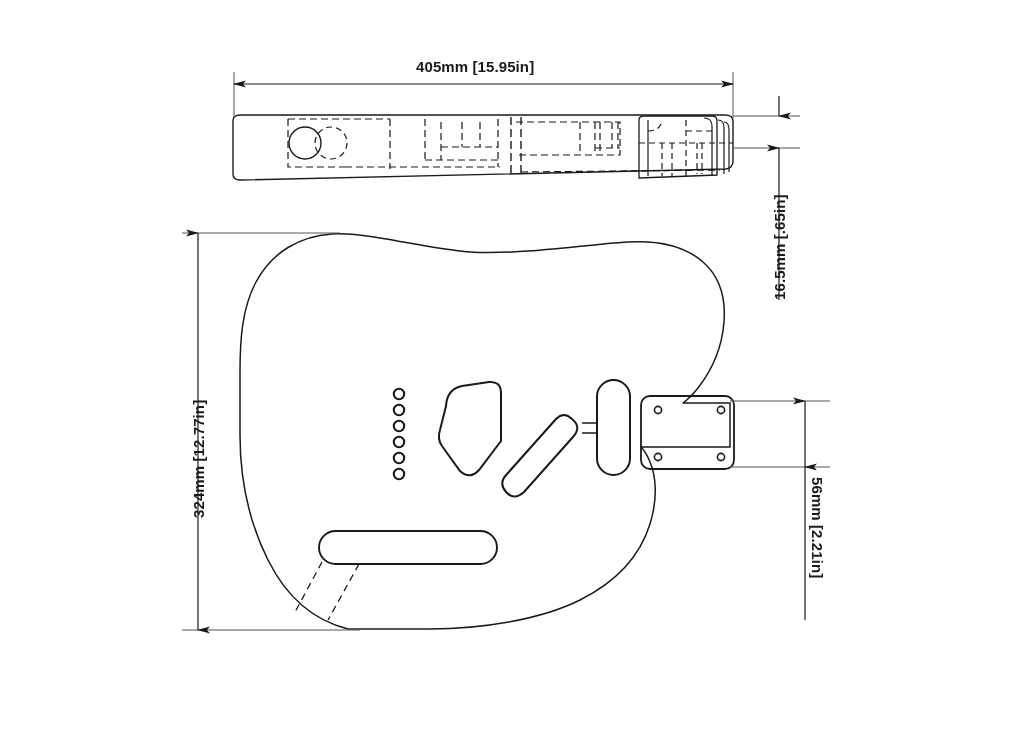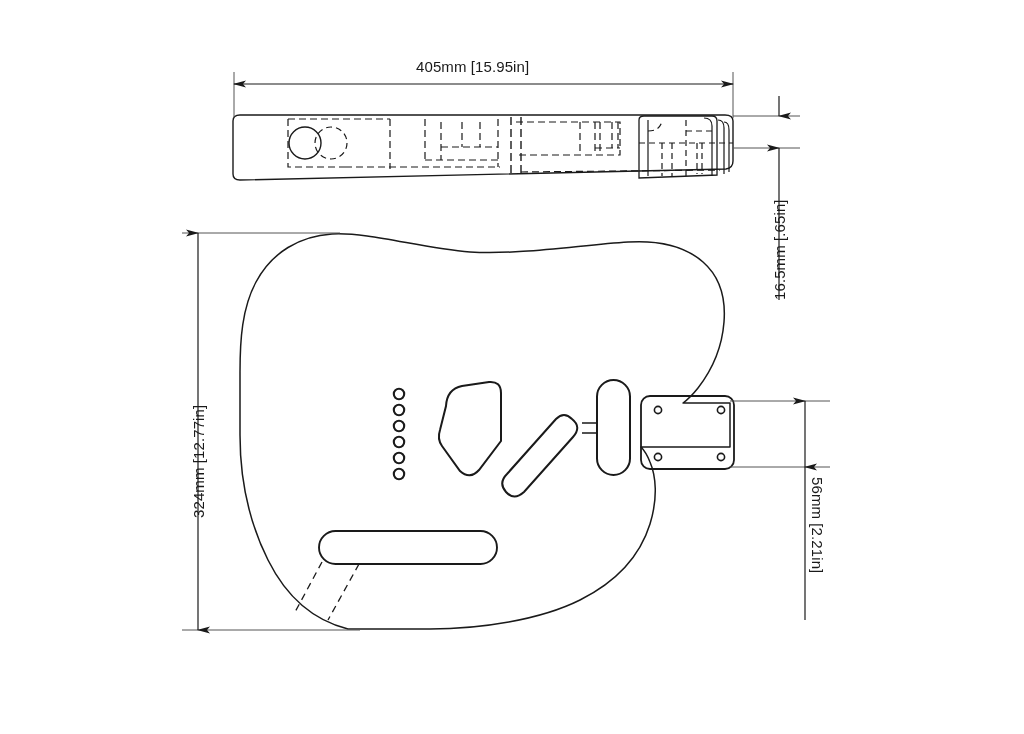--- a/index.html
+++ b/index.html
@@ -8,20 +8,21 @@
     padding: 0;
     background: #ffffff;
   }
   #sheet {
     position: relative;
     width: 872px;
     height: 734px;
     background: #ffffff;
     overflow: hidden;
     font-family: "Liberation Sans", sans-serif;
+    font-weight: bold;
   }
   #drawing {
     position: absolute;
     left: 0;
     top: 0;
     width: 1024px;
     height: 734px;
   }
   .dim-label {
     position: absolute;

